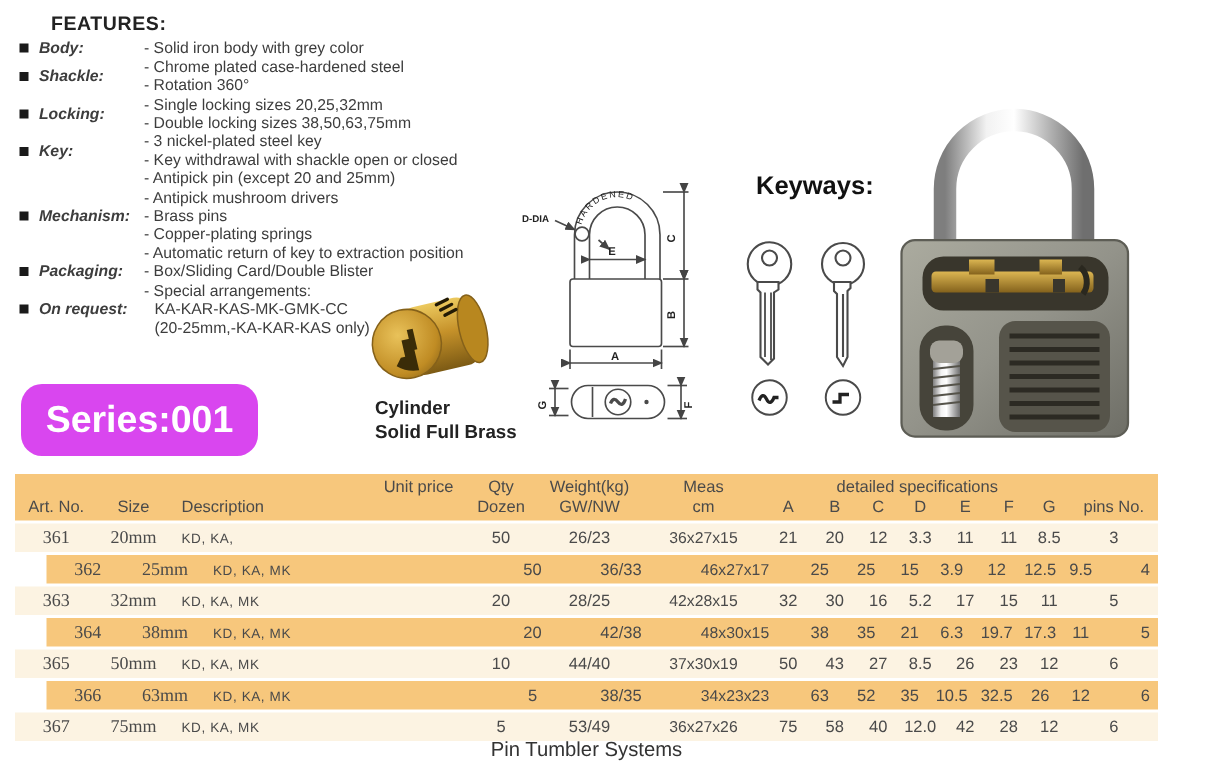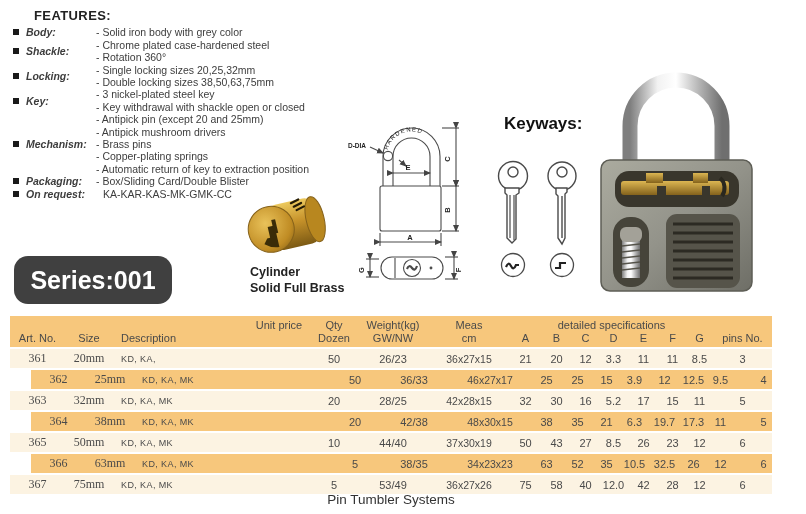--- a/index.html
+++ b/index.html
@@ -8,21 +8,21 @@
   
   .features{position:absolute;left:12px;top:10px;width:336px;font-size:10.5px;line-height:12.4px;}
   .features-title{font-weight:bold;font-size:13px;margin:0 0 4px 22px;letter-spacing:.4px;color:#222;}
   .feature-item{display:flex;align-items:center;}
   .feature-label{width:84px;flex:0 0 84px;font-weight:bold;font-style:italic;display:flex;align-items:flex-start;}
   .bullet{width:6px;height:6px;background:#1a1a1a;margin:3px 7px 0 1px;flex:0 0 6px;}
   .feature-lines{flex:1;}
   .feature-line{white-space:nowrap;}
   .feature-line.cont{padding-left:7px;}
   
-  .series-badge{position:absolute;left:14px;top:256px;width:158px;height:48px;background:#404040;
+  .series-badge{position:absolute;left:14px;top:256px;width:158px;height:48px;background:#d946ef;
     border-radius:14px;color:#fff;font-size:25px;font-weight:bold;display:flex;align-items:center;justify-content:center;}
   
   .cylinder-wrap{position:absolute;left:244px;top:186px;}
   .cylinder-caption{position:absolute;left:250px;top:264px;font-weight:bold;font-size:12.5px;line-height:16px;color:#222;}
   
   .diagram{position:absolute;left:346px;top:110px;}
   .keyways-title{position:absolute;left:504px;top:114px;font-weight:bold;font-size:17px;color:#111;}
   .keyways-keys{position:absolute;left:491px;top:160px;display:flex;gap:7px;}
   .keyway-item{display:flex;flex-direction:column;align-items:center;gap:6px;}
   .padlock-photo{position:absolute;left:594px;top:40px;}
@@ -116,21 +116,23 @@
           <div class="feature-lines">
             <div class="feature-line">- Box/Sliding Card/Double Blister</div>
           </div>
         </div>
         <div class="feature-item">
           <div class="feature-label">
             <span class="bullet"></span>
             <span>On request:</span>
           </div>
           <div class="feature-lines">
+            <div class="feature-line">- Special arrangements:</div>
             <div class="feature-line cont">KA-KAR-KAS-MK-GMK-CC</div>
+            <div class="feature-line cont">(20-25mm,-KA-KAR-KAS only)</div>
           </div>
         </div>
       </div>
   </div>
 
   <div class="series-badge">
     <span>Series:001</span>
   </div>
 
   <div class="cylinder-wrap">

